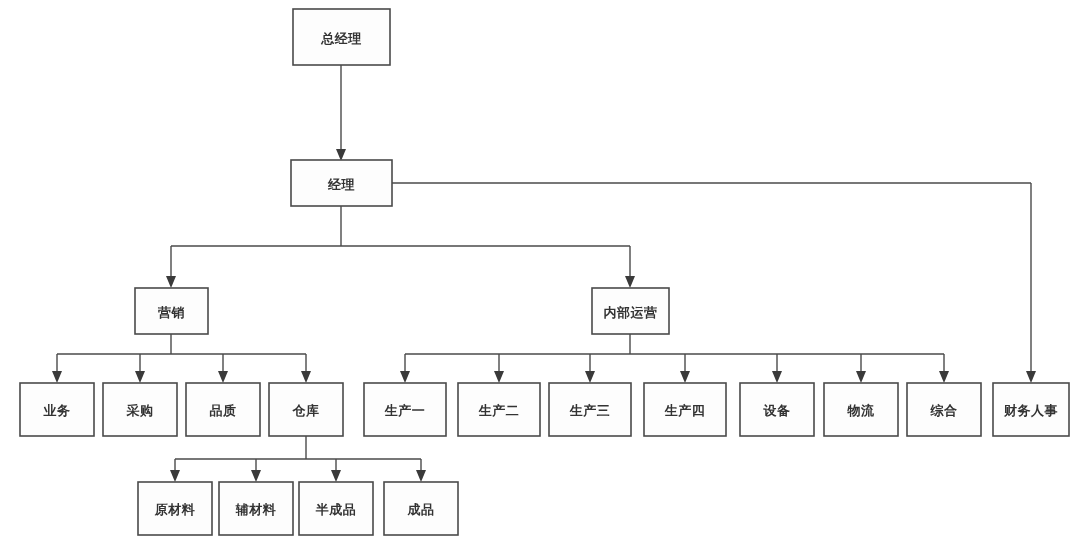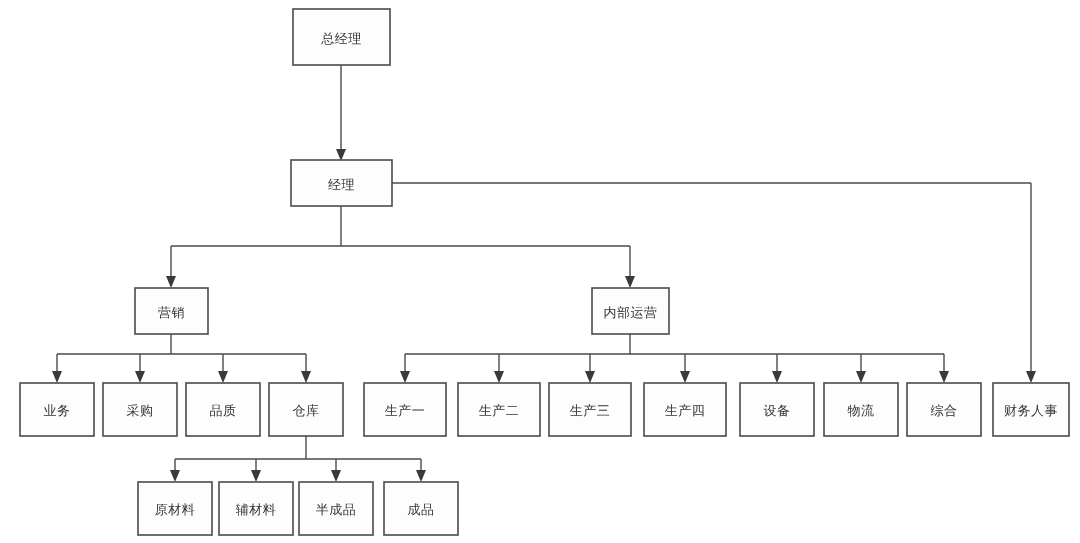--- a/index.html
+++ b/index.html
@@ -11,20 +11,21 @@
   body {
     width: 1080px;
     height: 543px;
     font-family: "Liberation Sans", "DejaVu Sans", sans-serif;
     overflow: hidden;
   }
   #chart-root {
     position: relative;
     width: 1080px;
     height: 543px;
+    font-weight: bold;
   }
   svg#org-svg {
     position: absolute;
     top: 0;
     left: 0;
     width: 1080px;
     height: 543px;
     display: block;
   }
   .node-rect {

